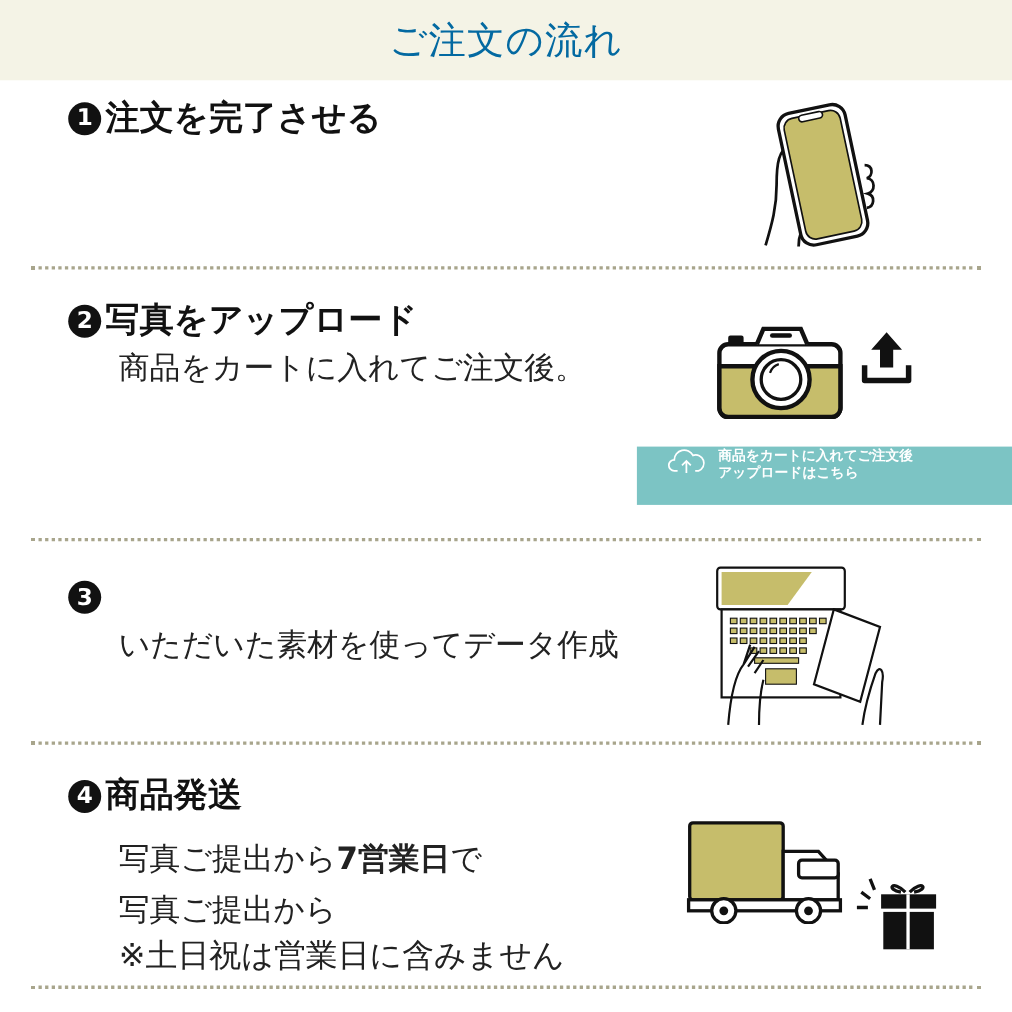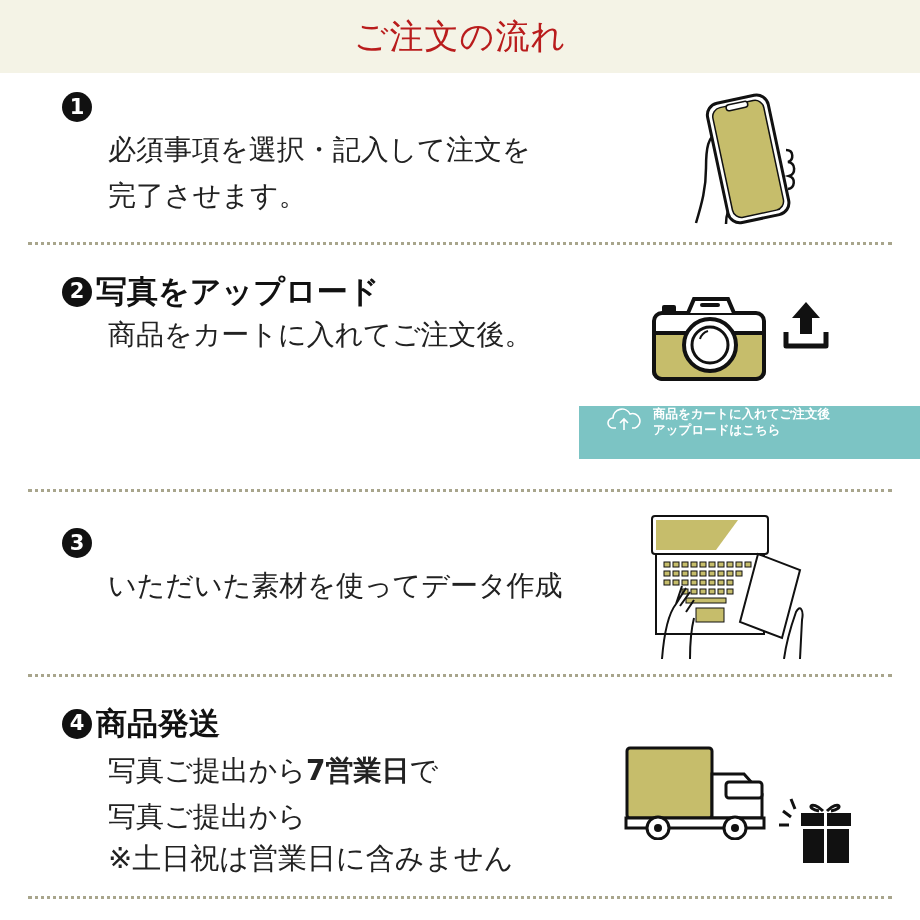--- a/index.html
+++ b/index.html
@@ -1,20 +1,20 @@
 <!DOCTYPE html>
 <html><head>
 <meta charset="utf-8">
 <style>
   html, body { margin:0; padding:0; }
   body { width:920px; height:920px; background:#ffffff; position:relative; overflow:hidden;
          font-family:"DejaVu Sans","Liberation Sans",sans-serif; color:#1a1a1a; }
   .header { position:absolute; left:0; top:0; width:920px; height:73px; background:#f4f3e6;
             display:flex; align-items:center; justify-content:center; }
-  .header h1 { margin:0; font-size:34px; font-weight:normal; letter-spacing:1px; color:#b91c1c; }
+  .header h1 { margin:0; font-size:34px; font-weight:normal; letter-spacing:1px; color:#0369a1; }
   .divider { position:absolute; left:28px; width:864px; height:0; border-top:3px dotted #a8a58c; }
   .step { position:absolute; left:62px; }
   .step-title { font-size:31px; font-weight:bold; display:flex; align-items:center; color:#111; line-height:1; }
   .num { display:inline-flex; width:30px; height:30px; border-radius:50%; background:#111; color:#fff;
          font-size:21px; font-weight:bold; align-items:center; justify-content:center; margin-right:4px; }
   .desc { margin-left:46px; font-size:28px; line-height:46px; color:#222; white-space:nowrap; }
   .desc b { font-weight:bold; }
   .note { font-size:29px; }
   .illus { position:absolute; }
   .upload-btn { position:absolute; left:579px; top:406px; width:364px; height:53px; background:#7cc4c4;
@@ -24,24 +24,21 @@
 </head>
 <body>
 
 <div class="header">
   <h1>ご注文の流れ</h1>
 </div>
 
 <div class="step" style="top:92px;">
   <div class="step-title">
     <span class="num">1</span>
-  </div>
-  <div class="desc" style="margin-top:5px;">
-    <div>必須事項を選択・記入して注文を</div>
-    <div>完了させます。</div>
+    <span>注文を完了させる</span>
   </div>
 </div>
 <svg class="illus" style="left:690px;top:88px;" width="110" height="140" viewBox="0 0 110 140">
   <path d="M28 45 C18 48 16 60 16 80 C16 100 12 115 6 135" fill="none" stroke="#111" stroke-width="2.5"></path>
   <path d="M44 115 C38 120 36 128 36 136" fill="none" stroke="#111" stroke-width="2.5"></path>
   <g transform="rotate(-12 58 75)">
     <rect x="28" y="10" width="62" height="122" rx="12" fill="#fff" stroke="#111" stroke-width="3"></rect>
     <rect x="33" y="15" width="52" height="112" rx="9" fill="#c6bd6b" stroke="#111" stroke-width="1.5"></rect>
     <rect x="48" y="14" width="22" height="6" rx="3" fill="#fff" stroke="#111" stroke-width="1.5"></rect>
   </g>
@@ -141,21 +138,21 @@
   <path d="M134 145 C136 130 140 115 146 98 C150 90 154 96 152 106 L150 145" fill="#fff" stroke="#111" stroke-width="2"></path>
 </svg>
 
 <div class="divider" style="top:674px;"></div>
 
 <div class="step" style="top:708px;">
   <div class="step-title">
     <span class="num">4</span>
     <span>商品発送</span>
   </div>
-  <div class="desc" style="margin-top:9px;">
+  <div class="desc" style="margin-top:19px;">
     <div><span>写真ご提出から</span><b>7営業日</b><span>で</span></div>
     <div>写真ご提出から</div>
     <div class="note" style="line-height:36px;">※土日祝は営業日に含みません</div>
   </div>
 </div>
 <svg class="illus" style="left:622px;top:744px;" width="150" height="96" viewBox="0 0 150 96">
   <rect x="5" y="4" width="85" height="70" rx="3" fill="#c6bd6b" stroke="#111" stroke-width="3"></rect>
   <path d="M90 30 H122 L140 50 V74 H90 Z" fill="#fff" stroke="#111" stroke-width="3"></path>
   <rect x="104" y="38" width="36" height="16" rx="3" fill="#fff" stroke="#111" stroke-width="3"></rect>
   <rect x="4" y="74" width="138" height="10" fill="#fff" stroke="#111" stroke-width="3"></rect>

